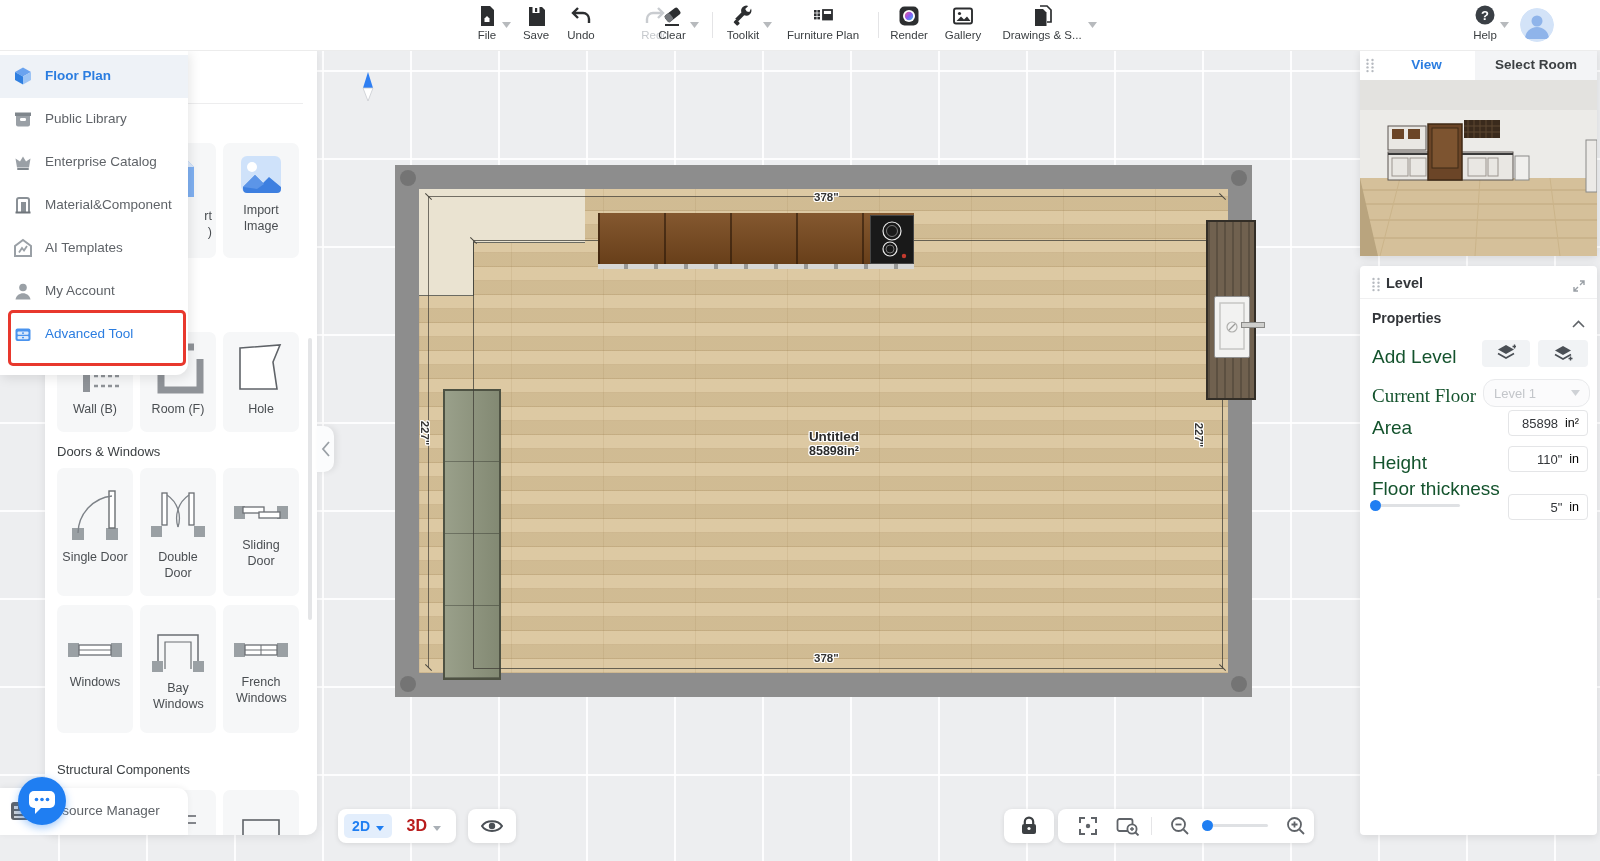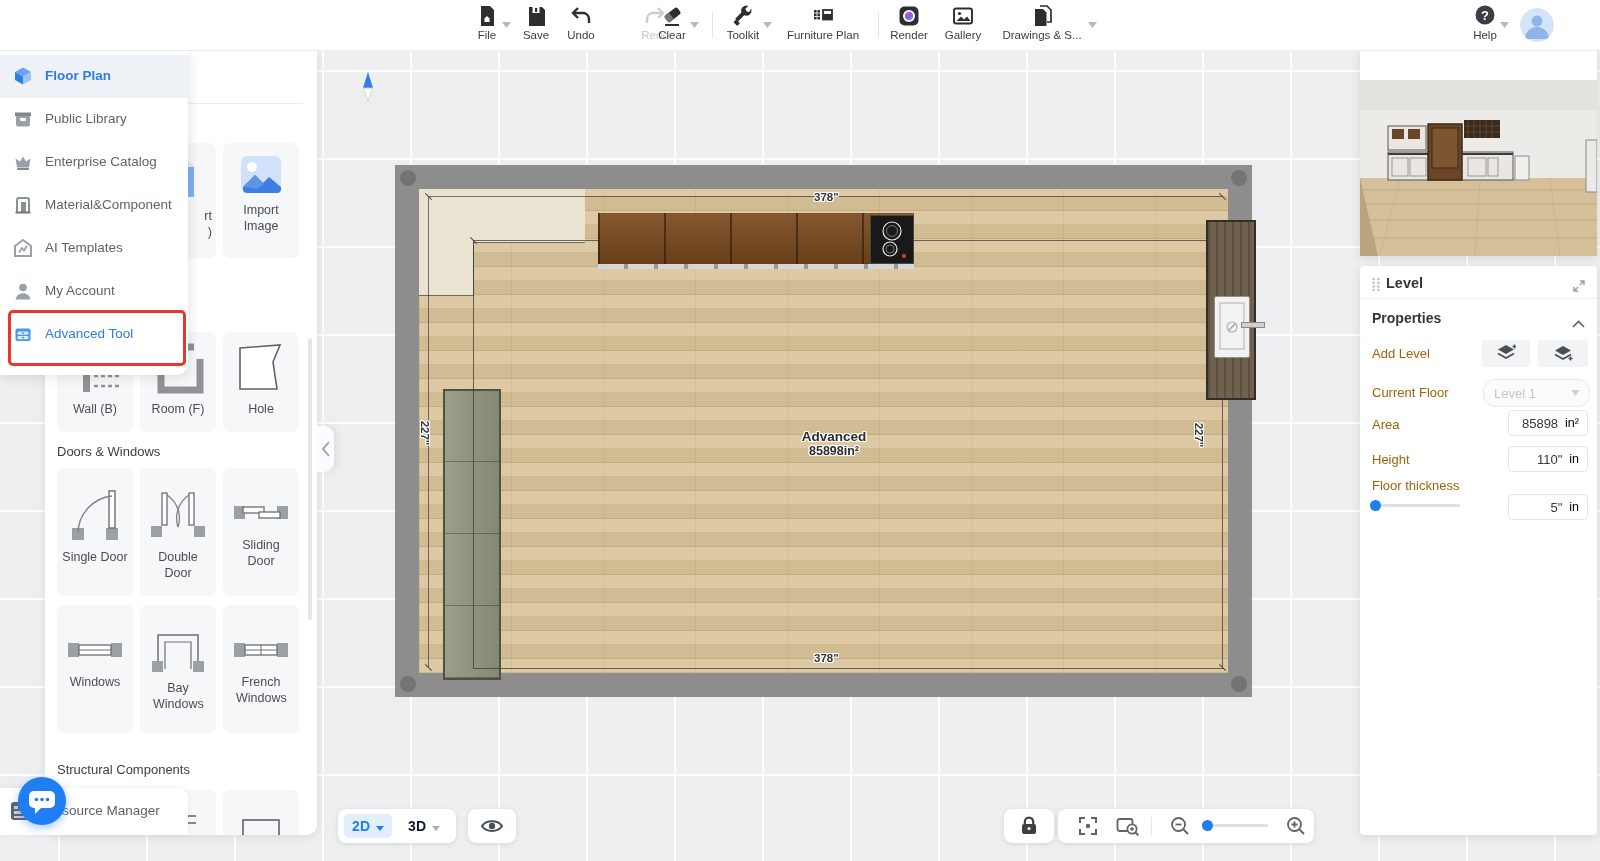--- a/index.html
+++ b/index.html
@@ -82,37 +82,37 @@
   .dimlabel{position:absolute;font-weight:bold;font-size:11.5px;color:#333;white-space:nowrap;
     text-shadow:1px 0 #fff,-1px 0 #fff,0 1px #fff,0 -1px #fff,1px 1px #fff,-1px -1px #fff,1px -1px #fff,-1px 1px #fff;}
   .dim-v{transform:rotate(90deg);transform-origin:center;}
   .roomlabel{position:absolute;left:340px;top:240px;width:150px;text-align:center;color:#2c2c2c;font-weight:bold;
     text-shadow:1px 0 #fff,-1px 0 #fff,0 1px #fff,0 -1px #fff,1px 1px #fff,-1px -1px #fff,1px -1px #fff,-1px 1px #fff;}
   .roomlabel .rn{font-size:13.5px;display:block;}
   .roomlabel .ra{font-size:12.5px;display:block;}
   
   .ctl{position:absolute;background:#fff;border-radius:8px;box-shadow:0 1px 5px rgba(0,0,0,.10);z-index:3;}
   .mode2d{position:absolute;left:6px;top:5px;width:48px;height:24px;background:#e3eefc;border-radius:5px;text-align:center;line-height:24px;font-size:14px;font-weight:bold;color:#1f7ef2;cursor:pointer;}
-  .mode3d{position:absolute;left:62px;top:5px;width:48px;height:24px;text-align:center;line-height:24px;font-size:14px;font-weight:bold;color:#0f172a;cursor:pointer;}
+  .mode3d{position:absolute;left:62px;top:5px;width:48px;height:24px;text-align:center;line-height:24px;font-size:16px;font-weight:bold;color:#b91c1c;cursor:pointer;}
   .ctl-icon{position:absolute;cursor:pointer;}
   .ctl-div{position:absolute;width:1px;height:18px;top:8px;background:#e5e5e7;}
   .slider-track{position:absolute;height:3px;background:#dfe1e4;border-radius:2px;top:15px;}
   .slider-dot{position:absolute;width:11px;height:11px;border-radius:50%;background:#1f7ef2;top:11px;cursor:pointer;}
   
   .preview-panel{position:absolute;left:1360px;top:50px;width:237px;height:206px;background:#fff;border-radius:0 0 4px 4px;box-shadow:0 2px 8px rgba(0,0,0,.10);z-index:4;}
   .tabbar{position:absolute;left:0;top:0;width:237px;height:30px;}
   .tab{position:absolute;top:0;height:30px;line-height:30px;text-align:center;font-size:13.5px;font-weight:bold;cursor:pointer;}
   .tab.active{background:#fff;color:#2b7de0;}
   .tab.inactive{background:#f3f4f6;color:#3c4043;}
   .scene{position:absolute;left:0;top:30px;width:237px;height:176px;overflow:hidden;background:#efeeec;}
   .level-panel{position:absolute;left:1360px;top:266px;width:237px;height:569px;background:#fff;border-radius:4px;box-shadow:0 2px 8px rgba(0,0,0,.10);z-index:4;}
   .lp-title{position:absolute;left:26px;top:9px;font-size:14.5px;font-weight:bold;color:#33363a;}
   .lp-divider{position:absolute;left:0;top:32px;width:237px;height:1px;background:#f0f0f1;}
   .lp-sec{position:absolute;left:12px;top:44px;font-size:14px;font-weight:bold;color:#33363a;}
-  .lp-label{position:absolute;left:12px;font-size:13px;color:#a16207;white-space:nowrap;}
+  .lp-label{position:absolute;left:12px;font-size:19px;color:#14532d;white-space:nowrap;}
   .lp-btn{position:absolute;background:#f1f3f5;border-radius:4px;text-align:center;cursor:pointer;}
   .lp-select{position:absolute;left:123px;width:105px;height:26px;background:#fbfbfc;border:1px solid #e9eaec;border-radius:12px;line-height:26px;}
   .lp-select .sel-val{margin-left:10px;font-size:13px;color:#c3c6ca;}
   .lp-input{position:absolute;left:148px;width:80px;height:26px;background:#fff;border:1px solid #e4e5e7;border-radius:4px;display:flex;align-items:center;justify-content:flex-end;box-sizing:border-box;padding-right:8px;}
   .lp-input .val{font-size:13px;color:#33363a;margin-right:7px;}
   .lp-input .unit{font-size:12.5px;color:#000000;}
   .avatar{position:absolute;left:1520px;top:8px;width:34px;height:34px;border-radius:50%;overflow:hidden;cursor:pointer;z-index:21;}
 </style>
 </head>
 <body>
@@ -167,21 +167,21 @@
             <path d="M14 33l6-6" stroke="#9a9a98" stroke-width="1.2"></path>
           </svg>
       </div>
     </div>
 
     <div class="dimlabel" style="left:395px;top:2px;">378"</div>
     <div class="dimlabel" style="left:395px;top:463px;">378"</div>
     <div class="dimlabel dim-v" style="left:-6px;top:238px;">227"</div>
     <div class="dimlabel dim-v" style="left:768px;top:240px;">227"</div>
     <div class="roomlabel">
-      <span class="rn">Advanced</span>
+      <span class="rn">Untitled</span>
       <span class="ra">85898in²</span>
     </div>
   </div>
 </div>
 
 <div class="topbar">
   <div class="tb-item" style="left:463px;">
     <span class="tb-icon"><svg width="22" height="24">
           <path d="M5 2h9l4 4v16H5z" fill="#2c2e30"></path>
           <path d="M8.5 14.5l2.5-2.6 2.5 2.6v3.5h-5z" fill="#fff"></path>
@@ -562,20 +562,36 @@
   <span class="slider-track" style="left:146px;width:64px;"></span>
   <span class="slider-dot" style="left:144px;"></span>
   <span class="ctl-icon" style="left:228px;top:7px;"><svg width="20" height="20">
         <circle cx="8.5" cy="8.5" r="6.5" fill="none" stroke="#5f6368" stroke-width="1.8"></circle>
         <path d="M5.5 8.5h6M8.5 5.5v6" stroke="#5f6368" stroke-width="1.8"></path>
         <path d="M13.5 13.5l4.5 4.5" stroke="#5f6368" stroke-width="1.8"></path>
       </svg></span>
 </div>
 
 <div class="preview-panel">
+  <div class="tabbar">
+    <span class="abs" style="left:5px;top:8px;"><svg width="10" height="15">
+          <g fill="#b6bac0">
+            <circle cx="2.5" cy="2" r="1.2"></circle>
+            <circle cx="7.5" cy="2" r="1.2"></circle>
+            <circle cx="2.5" cy="5.7" r="1.2"></circle>
+            <circle cx="7.5" cy="5.7" r="1.2"></circle>
+            <circle cx="2.5" cy="9.4" r="1.2"></circle>
+            <circle cx="7.5" cy="9.4" r="1.2"></circle>
+            <circle cx="2.5" cy="13.1" r="1.2"></circle>
+            <circle cx="7.5" cy="13.1" r="1.2"></circle>
+          </g>
+        </svg></span>
+    <div class="tab active" style="left:18px;width:97px;">View</div>
+    <div class="tab inactive" style="left:115px;width:122px;">Select Room</div>
+  </div>
   <div class="scene">
     <svg width="237" height="176">
       <rect x="0" y="0" width="237" height="98" fill="#ecebe8"></rect>
       <rect x="0" y="0" width="237" height="30" fill="#e3e2df"></rect>
       <rect x="0" y="98" width="237" height="78" fill="#d5c09a"></rect>
       <g stroke="#c0a87e" stroke-width="1">
           <line x1="0" y1="110" x2="237" y2="110"></line>
           <line x1="0" y1="124" x2="237" y2="124"></line>
           <line x1="0" y1="140" x2="237" y2="140"></line>
           <line x1="0" y1="158" x2="237" y2="158"></line>
@@ -648,21 +664,21 @@
       </svg>
   </div>
   <div class="lp-btn" style="left:178px;top:74px;width:50px;height:27px;">
     <svg width="20" height="18" style="margin-top:4px;">
         <path d="M10 2l8 4.5-8 4.5-8-4.5z" fill="#4a4f55"></path>
         <path d="M2 10.5l8 4.5 8-4.5" fill="none" stroke="#4a4f55" stroke-width="1.6"></path>
         <path d="M15.5 14.5h4M17.5 12.5v4" stroke="#4a4f55" stroke-width="1.4"></path>
       </svg>
   </div>
 
-  <span class="lp-label" style="top:119px;">Current Floor</span>
+  <span class="lp-label" style="top:119px;font-family:Liberation Serif, serif;">Current Floor</span>
   <div class="lp-select" style="top:113px;">
     <span class="sel-val">Level 1</span>
     <svg width="9" height="6" style="position:absolute;right:9px;top:10px;">
         <polygon points="0,0 9,0 4.5,6" fill="#cfd2d6"></polygon>
       </svg>
   </div>
 
   <span class="lp-label" style="top:151px;">Area</span>
   <div class="lp-input" style="top:144px;">
     <span class="val">85898</span>

